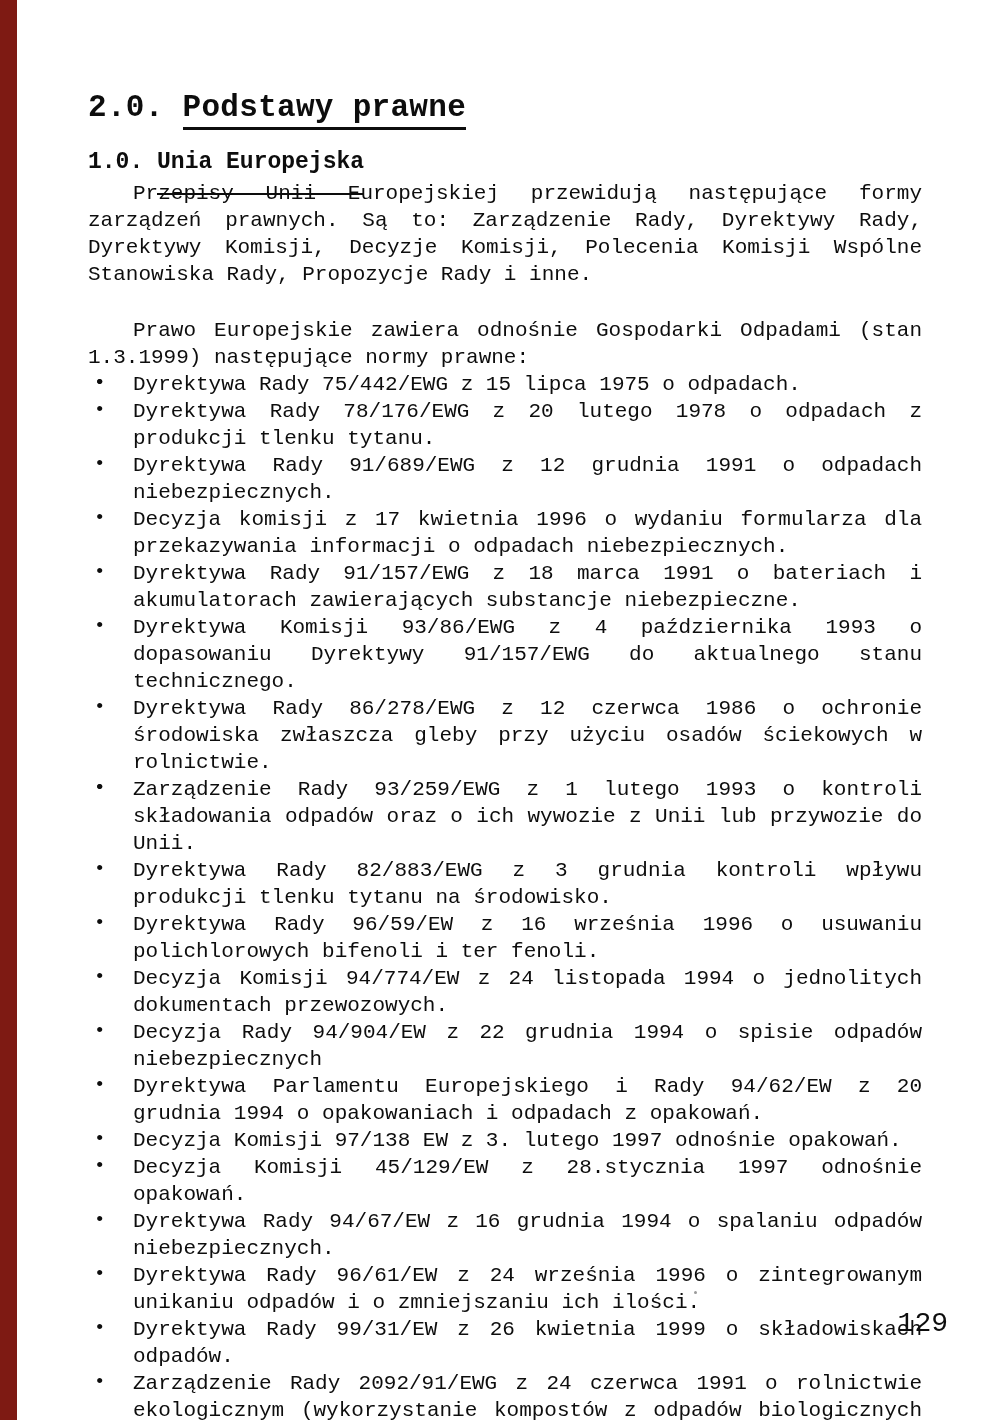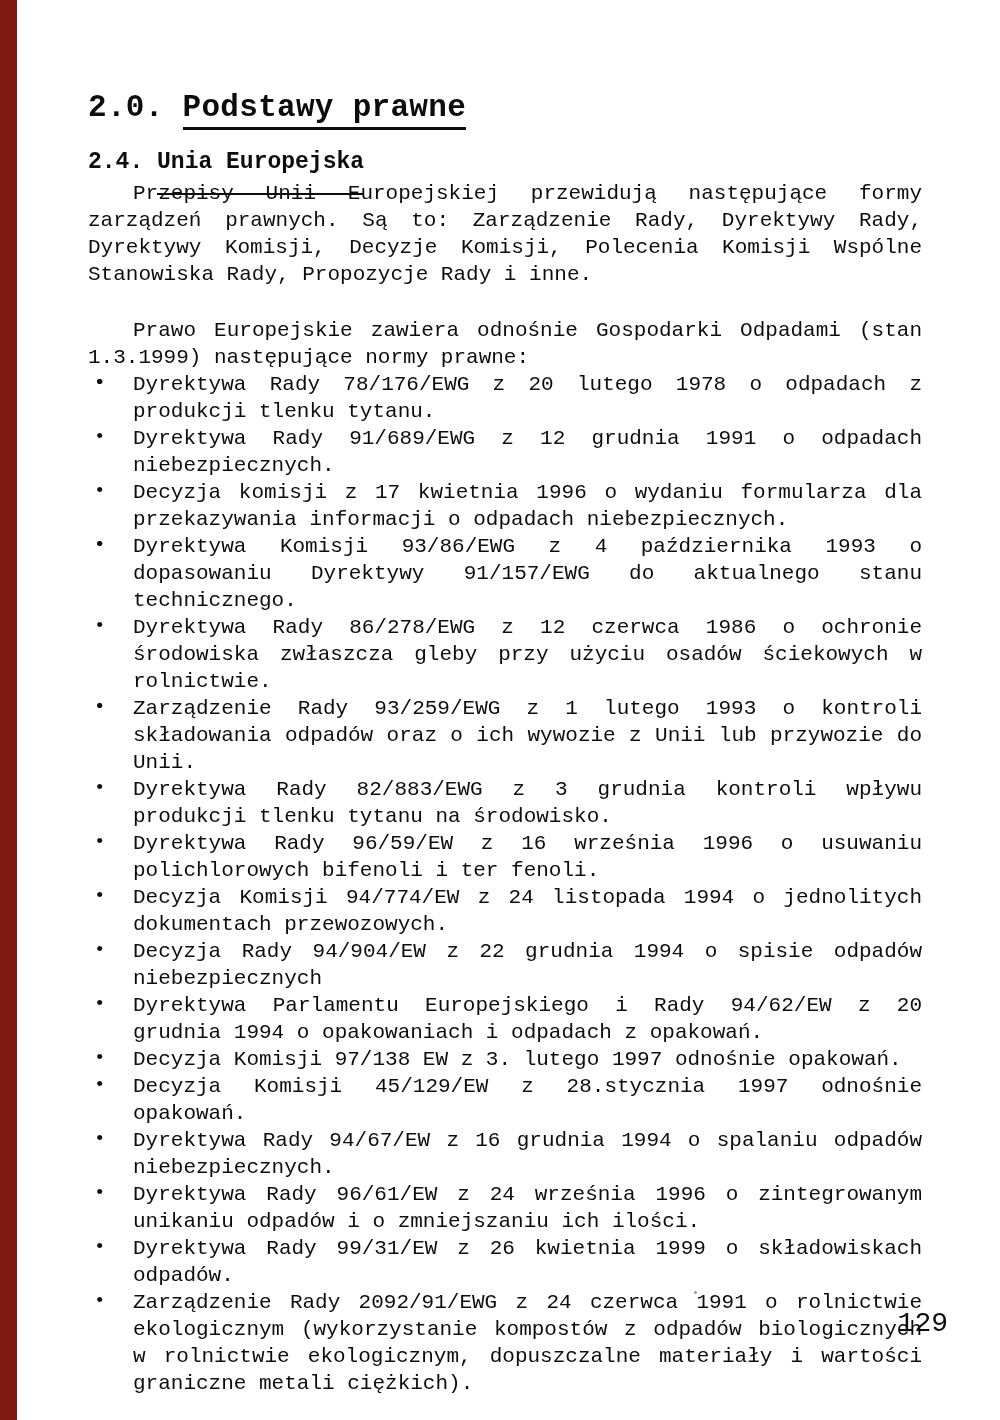--- a/index.html
+++ b/index.html
@@ -97,33 +97,33 @@
 <body>
 
 <div class="page" style="background: rgb(255, 255, 255); color: rgb(13, 13, 13);">
 
   <div class="binding-bar" style="background: rgb(126, 26, 19);"></div>
 
   <div class="content">
 
     <h1 class="doc-title"><span>2.0.</span> <span class="u-thick">Podstawy prawne</span></h1>
 
-    <h2 class="section-title"><span>2.4.</span> <span class="u-med">Unia Europejska</span></h2>
+    <h2 class="section-title"><span>1.0.</span> <span class="u-med">Unia Europejska</span></h2>
 
     <p class="body-par">Przepisy Unii Europejskiej przewidują następujące formy zarządzeń prawnych. Są to: Zarządzenie Rady, Dyrektywy Rady, Dyrektywy Komisji, Decyzje Komisji, Polecenia Komisji Wspólne Stanowiska Rady, Propozycje Rady i inne.</p>
 
     <p class="body-par par-gap">Prawo Europejskie zawiera odnośnie Gospodarki Odpadami (stan 1.3.1999) następujące normy prawne:</p>
 
     <ul class="legal-list">
       <li><span class="bullet-dot">•</span></li>
-      <li><span class="bullet-dot">•</span></li>
+      <li><span class="bullet-dot">•</span><span>Dyrektywa Rady 75/442/EWG z 15 lipca 1975 o odpadach.</span></li>
       <li><span class="bullet-dot">•</span><span>Dyrektywa Rady 78/176/EWG z 20 lutego 1978 o odpadach z produkcji tlenku tytanu.</span></li>
       <li><span class="bullet-dot">•</span><span>Dyrektywa Rady 91/689/EWG z 12 grudnia 1991 o odpadach niebezpiecznych.</span></li>
       <li><span class="bullet-dot">•</span><span>Decyzja komisji z 17 kwietnia 1996 o wydaniu formularza dla przekazywania informacji o odpadach niebezpiecznych.</span></li>
-      <li><span class="bullet-dot">•</span></li>
+      <li><span class="bullet-dot">•</span><span>Dyrektywa Rady 91/157/EWG z 18 marca 1991 o bateriach i akumulatorach zawierających substancje niebezpieczne.</span></li>
       <li><span class="bullet-dot">•</span><span>Dyrektywa Komisji 93/86/EWG z 4 października 1993 o dopasowaniu Dyrektywy 91/157/EWG do aktualnego stanu technicznego.</span></li>
       <li><span class="bullet-dot">•</span><span>Dyrektywa Rady 86/278/EWG z 12 czerwca 1986 o ochronie środowiska zwłaszcza gleby przy użyciu osadów ściekowych w rolnictwie.</span></li>
       <li><span class="bullet-dot">•</span></li>
       <li><span class="bullet-dot">•</span><span>Zarządzenie Rady 93/259/EWG z 1 lutego 1993 o kontroli składowania odpadów oraz o ich wywozie z Unii lub przywozie do Unii.</span></li>
       <li><span class="bullet-dot">•</span><span>Dyrektywa Rady 82/883/EWG z 3 grudnia kontroli wpływu produkcji tlenku tytanu na środowisko.</span></li>
       <li><span class="bullet-dot">•</span><span>Dyrektywa Rady 96/59/EW z 16 września 1996 o usuwaniu polichlorowych bifenoli i ter fenoli.</span></li>
       <li><span class="bullet-dot">•</span><span>Decyzja Komisji 94/774/EW z 24 listopada 1994 o jednolitych dokumentach przewozowych.</span></li>
       <li><span class="bullet-dot">•</span><span>Decyzja Rady 94/904/EW z 22 grudnia 1994 o spisie odpadów niebezpiecznych</span></li>
       <li><span class="bullet-dot">•</span><span>Dyrektywa Parlamentu Europejskiego i Rady 94/62/EW z 20 grudnia 1994 o opakowaniach i odpadach z opakowań.</span></li>
       <li><span class="bullet-dot">•</span><span>Decyzja Komisji 97/138 EW z 3. lutego 1997 odnośnie opakowań.</span></li>

